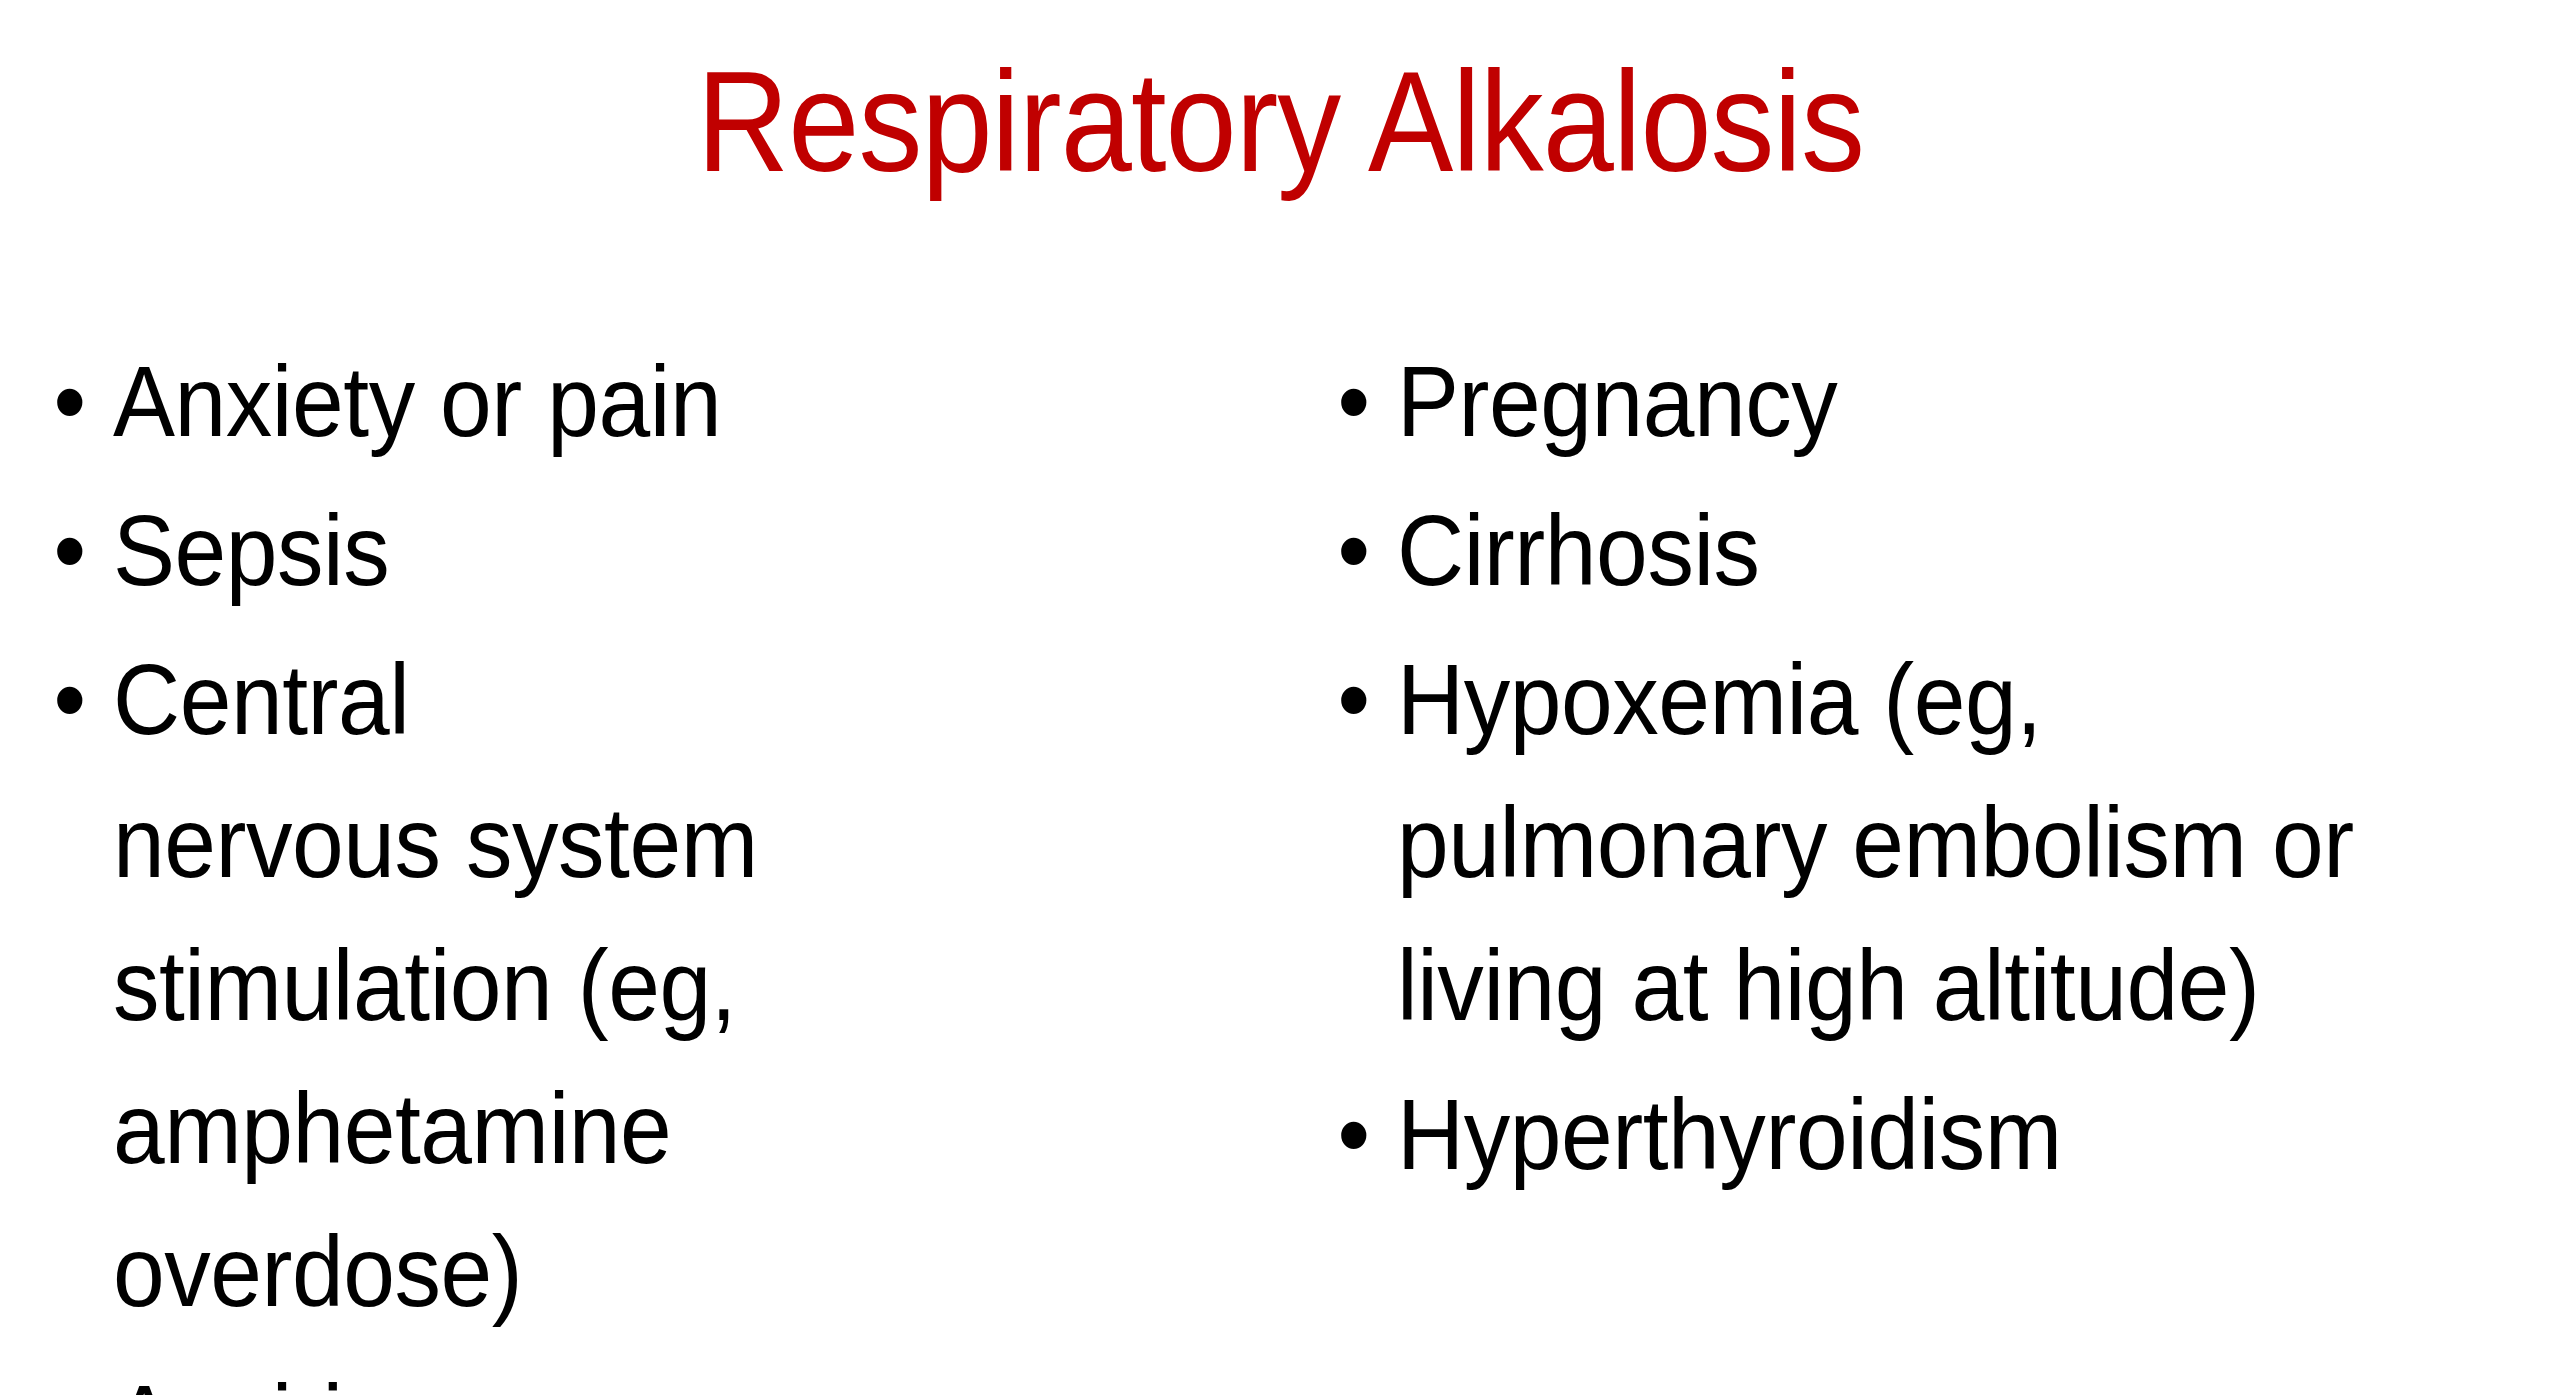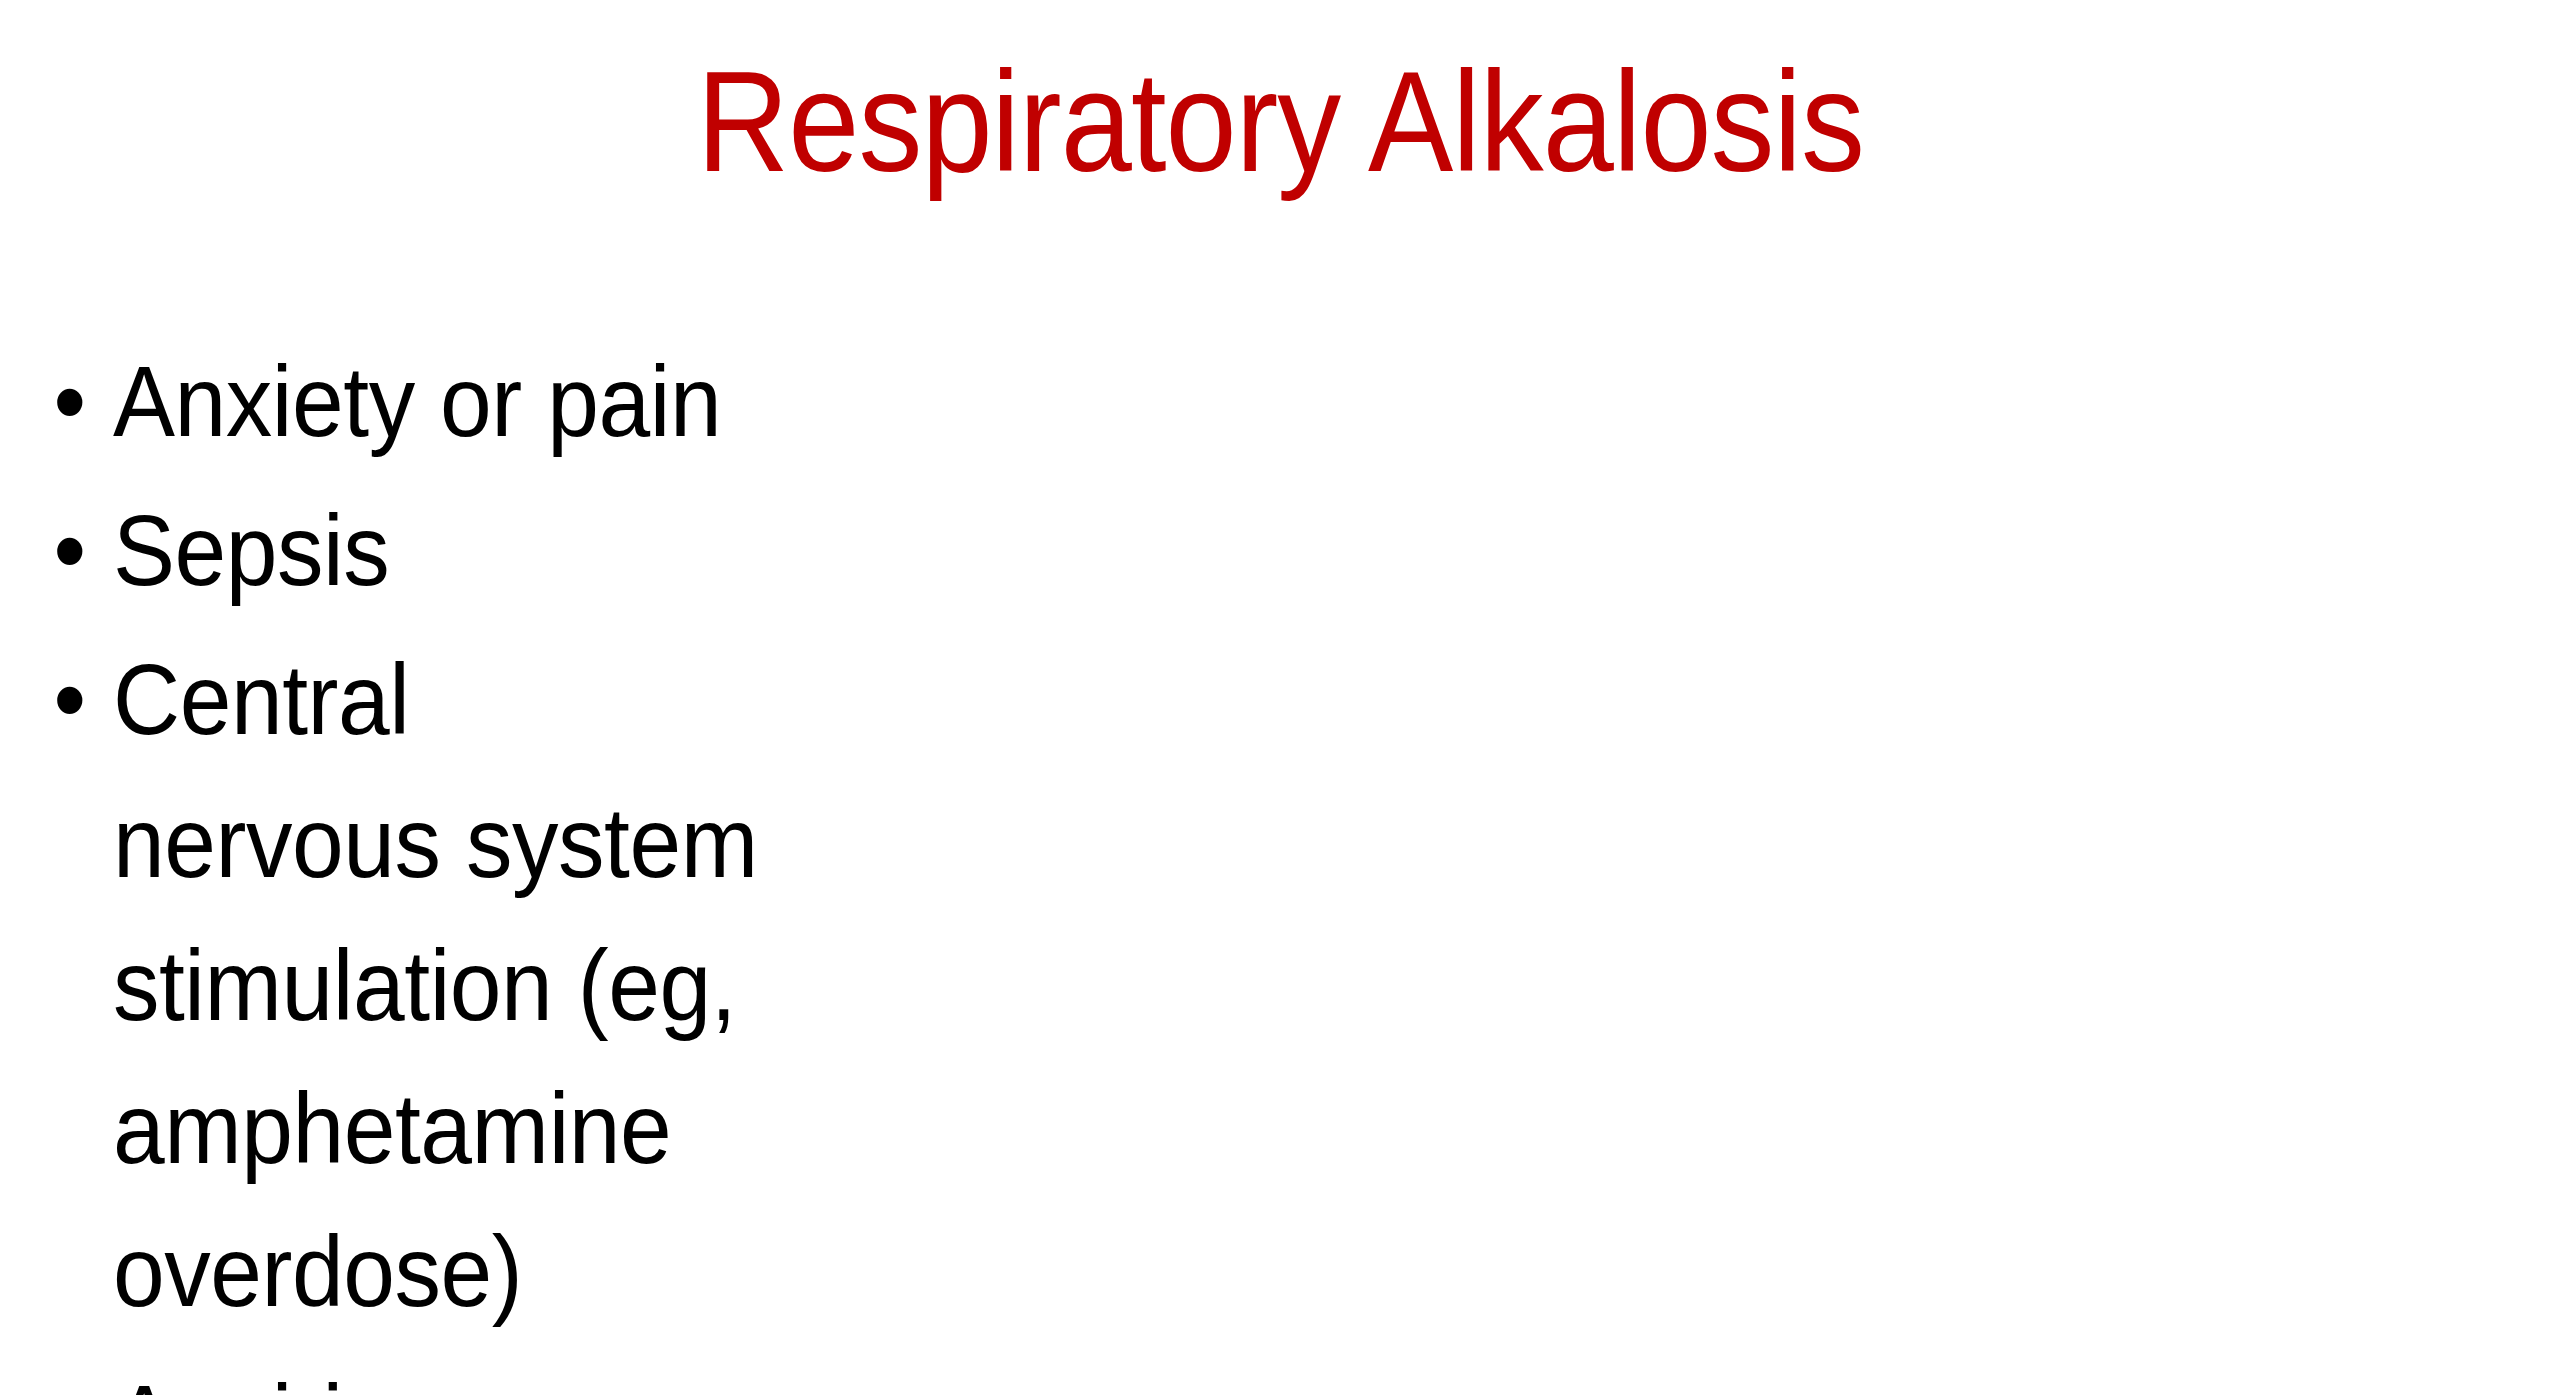--- a/index.html
+++ b/index.html
@@ -121,15 +121,31 @@
         </li>
         <li class="bullet-item" style="color: rgb(0, 0, 0);">
           <span class="bullet-text">Central nervous system stimulation (eg, amphetamine overdose)</span>
         </li>
         <li class="bullet-item" style="color: rgb(0, 0, 0);">
           <span class="bullet-text">Aspirin overdose</span>
         </li>
       </ul>
     </div>
 
+    <div class="bullet-column" id="right-column">
+      <ul class="bullet-list">
+        <li class="bullet-item" style="color: rgb(0, 0, 0);">
+          <span class="bullet-text">Pregnancy</span>
+        </li>
+        <li class="bullet-item" style="color: rgb(0, 0, 0);">
+          <span class="bullet-text">Cirrhosis</span>
+        </li>
+        <li class="bullet-item" style="color: rgb(0, 0, 0);">
+          <span class="bullet-text">Hypoxemia (eg, pulmonary embolism or living at high altitude)</span>
+        </li>
+        <li class="bullet-item" style="color: rgb(0, 0, 0);">
+          <span class="bullet-text">Hyperthyroidism</span>
+        </li>
+      </ul>
+    </div>
 
   </div>
 </div>
 
 </body></html>

